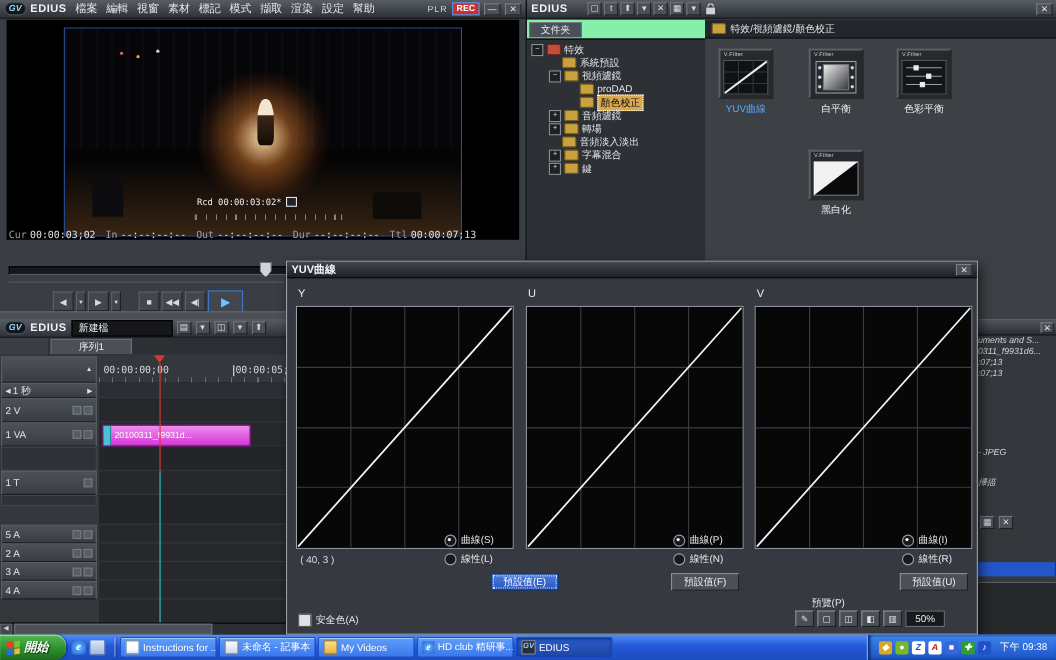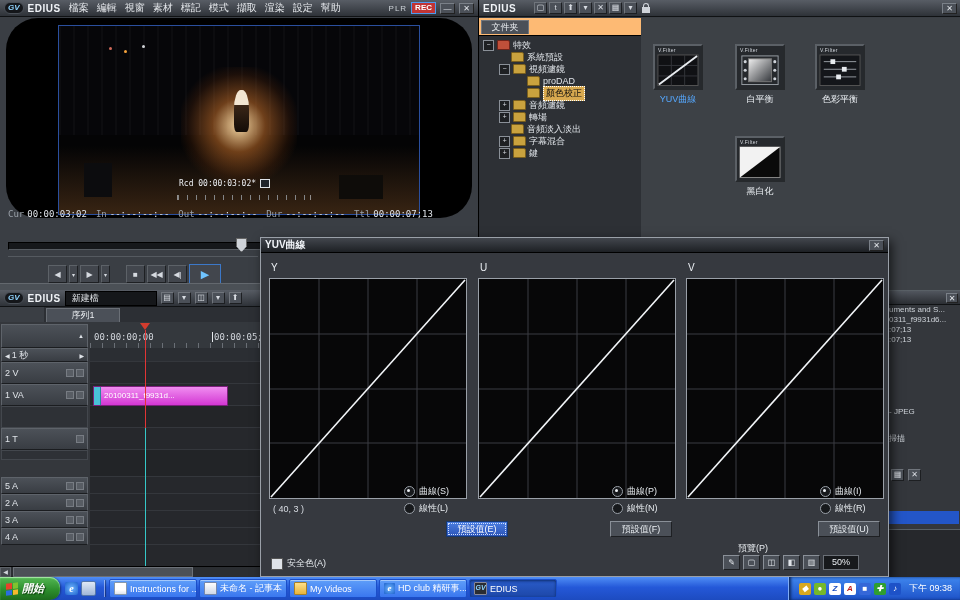--- a/index.html
+++ b/index.html
@@ -16,21 +16,21 @@
   .winbtn{width:15px;height:11px;background:#4b5058;border:1px solid #7a8088;border-bottom-color:#222;
           border-right-color:#222;color:#e2e6ea;font-size:8px;line-height:10px;text-align:center;padding:0;}
   .tinybtn{min-width:13px;height:12px;background:#4b5058;border:1px solid #70757c;border-bottom-color:#1d1f22;
            border-right-color:#1d1f22;color:#d8dce2;font-size:8px;line-height:10px;text-align:center;padding:0 1px;}
   
   #monitor{left:0;top:0;width:478px;height:290px;border-right:1px solid #000;}
   #monitor .menus{display:flex;gap:0;}
   #monitor .menus span{padding:0 4px;font-size:10px;color:#e4e7eb;}
   .plr{font-size:8px;color:#cdd2d8;letter-spacing:1px;margin-left:auto;}
   .rec{font-size:8px;font-weight:bold;color:#fff;background:#c03434;border:1px solid #4c9aee;padding:0 3px;line-height:10px;}
-  .videoarea{position:absolute;left:6px;right:6px;top:18px;height:200px;background:#000;border-radius:32px;}
+  .videoarea{position:absolute;left:6px;right:6px;top:18px;height:200px;background:#000;}
   .preview{position:absolute;left:52px;top:7px;width:360px;height:188px;border:1px solid #2a4f9e;
            background:#040405;overflow:hidden;}
   .curtain{position:absolute;left:0;top:0;right:0;height:58%;
            background:repeating-linear-gradient(90deg,rgba(255,255,255,.025) 0 2px,transparent 2px 14px),#060609;}
   .floor{position:absolute;left:0;right:0;bottom:0;height:36%;background:linear-gradient(rgba(50,30,14,0),rgba(98,62,30,.55));}
   .glow{position:absolute;left:34%;top:22%;width:32%;height:62%;
         background:radial-gradient(ellipse at 50% 50%,rgba(255,224,170,.95),rgba(214,120,44,.5) 32%,rgba(110,50,12,.22) 62%,transparent 75%);}
   .performer{position:absolute;left:48.5%;top:34%;width:15px;height:42px;border-radius:45% 45% 18% 18%;
              background:linear-gradient(#f2e6d2 0 35%,#3a2617 36%,#130c07);}
   .spk{position:absolute;background:#0c0c0e;}
@@ -83,21 +83,21 @@
   .ph-red{position:absolute;left:145px;top:40px;width:1px;height:98px;background:#e23535;}
   .ph-cyan{position:absolute;left:145px;top:138px;width:1px;height:139px;background:#35c8c8;}
   .hscroll{position:absolute;left:0;right:0;bottom:0;height:10px;background:#2b2e32;border-top:1px solid #000;display:flex;}
   .harr{width:11px;height:100%;background:#43474d;border:1px solid #5d6268;color:#cfd3d9;font-size:6px;line-height:8px;text-align:center;box-sizing:border-box;}
   .hthumb{width:180px;height:100%;background:#4c5157;border:1px solid #6c7178;box-sizing:border-box;margin-left:2px;}
   
   #palette{left:478px;top:0;width:482px;height:290px;border-left:1px solid #000;}
   .ticonrow{display:flex;gap:2px;align-items:center;}
   .lock{width:8px;height:6px;background:#cfd3d9;position:relative;margin:3px 3px 0 3px;}
   .lock::before{content:"";position:absolute;left:1px;top:-4px;width:4px;height:3px;border:1px solid #cfd3d9;border-bottom:none;border-radius:3px 3px 0 0;}
-  .leftpane{position:absolute;left:0;top:18px;width:162px;bottom:16px;background:#fdba74;border-right:1px solid #0e1013;}
+  .leftpane{position:absolute;left:0;top:18px;width:162px;bottom:16px;background:#86efac;border-right:1px solid #0e1013;}
   .panetab{position:absolute;left:2px;top:2px;width:46px;height:13px;background:#4b5058;border:1px solid #70757c;border-bottom:none;
            font-size:9px;text-align:center;color:#eaedf1;line-height:13px;}
   .tree{position:absolute;left:0;top:17px;right:0;bottom:0;background:#2d3035;border-top:1px solid #000;padding-top:3px;font-size:9px;}
   .ti{height:12px;display:flex;align-items:center;gap:3px;color:#e0e4e9;white-space:nowrap;}
   .lv0{padding-left:4px;} .lv1{padding-left:20px;} .lv2{padding-left:36px;}
   .exp{width:9px;height:9px;background:#1e2023;border:1px solid #8a9098;color:#d5d9df;font-size:7px;line-height:7px;text-align:center;flex:none;}
   .noexp{width:9px;flex:none;}
   .fi{width:11px;height:8px;background:#c9a23e;border:1px solid #7a5f1d;flex:none;border-radius:1px 2px 1px 1px;}
   .fi.root{background:#c0503a;border-color:#70241a;}
   .ti .sel{background:#d8a94f;color:#0c0c0c;border:1px dotted #fff;padding:0 2px;}
@@ -107,21 +107,21 @@
   .eff{position:absolute;width:66px;text-align:center;}
   .efficon{width:50px;height:46px;margin:0 auto;background:#26292d;border:2px solid #5b6066;border-right-color:#26292c;
            border-bottom-color:#26292c;position:relative;box-sizing:border-box;}
   .vf{position:absolute;top:1px;left:3px;font-size:5px;color:#d2d6dc;letter-spacing:.3px;}
   .effgfx{position:absolute;left:2px;right:2px;top:8px;bottom:2px;}
   .efflabel{margin-top:3px;font-size:9px;color:#eaeef2;}
   .eff.sel .efflabel{color:#55a8ff;}
   
   #bin{left:886px;top:290px;width:74px;height:240px;background:#34373c;border:1px solid #596066;border-right:none;box-sizing:border-box;}
   .btbar{height:13px;background:linear-gradient(#51565e,#2b2e33);display:flex;justify-content:flex-end;align-items:center;padding:0 2px;border-bottom:1px solid #101214;}
-  .brow{height:10px;font-size:8px;color:#ced3d9;padding-left:2px;white-space:nowrap;overflow:hidden;}
+  .brow{height:10px;font-size:8px;color:#ced3d9;padding-left:2px;white-space:nowrap;overflow:hidden;font-style:italic;}
   .bspace{height:52px;} .bspace2{height:16px;}
   .bicons{display:flex;gap:4px;padding:26px 2px 0 4px;}
   .bsel{position:absolute;left:1px;right:1px;bottom:5px;height:13px;background:#2356c8;}
   
   #yuv{left:260px;top:237px;width:629px;height:340px;background:#36393f;border:1px solid #9aa0a8;
        box-shadow:3px 4px 10px rgba(0,0,0,.65);box-sizing:border-box;}
   .ytbar{position:absolute;left:0;top:0;right:0;height:15px;background:linear-gradient(#42464d,#1d2024);
          display:flex;align-items:center;padding:0 4px;border-bottom:1px solid #000;box-sizing:border-box;}
   .ytitle{font-weight:bold;font-size:10px;color:#f2f5f9;}
   .chan{position:absolute;top:24px;font-size:10px;color:#eaeef2;}
@@ -422,20 +422,24 @@
           </div>
         <div class="ti lv1">
             <i class="exp">+</i>
             <i class="fi"></i>
             <span>鍵</span>
           </div>
       </div>
     </div>
 
     <div class="rightpane">
+      <div class="crumb">
+        <i class="fi"></i>
+        <span>特效/視頻濾鏡/顏色校正</span>
+      </div>
 
       <div class="eff sel" style="left:4px;top:26px;">
         <div class="efficon">
           <span class="vf">V.Filter</span>
           <svg class="effgfx" viewBox="0 0 44 34">
             <rect x="1" y="1" width="42" height="32" fill="#101114" stroke="#555" stroke-width="1"></rect>
             <path d="M15 1 V33 M29 1 V33 M1 12 H43 M1 23 H43" stroke="#33363b" stroke-width="1"></path>
             <line x1="2" y1="32" x2="42" y2="2" stroke="#e8ecf0" stroke-width="2"></line>
           </svg>
         </div>

